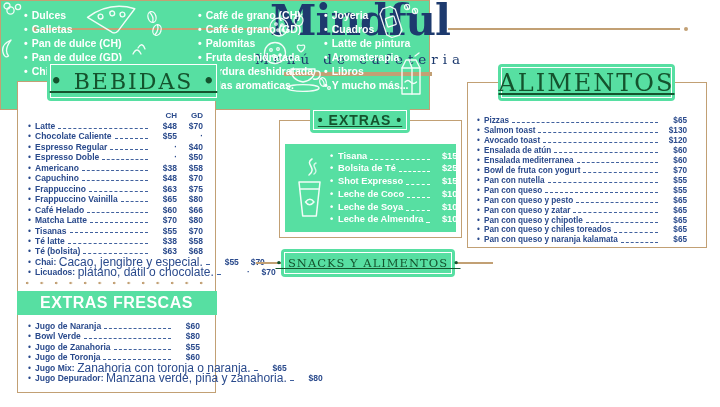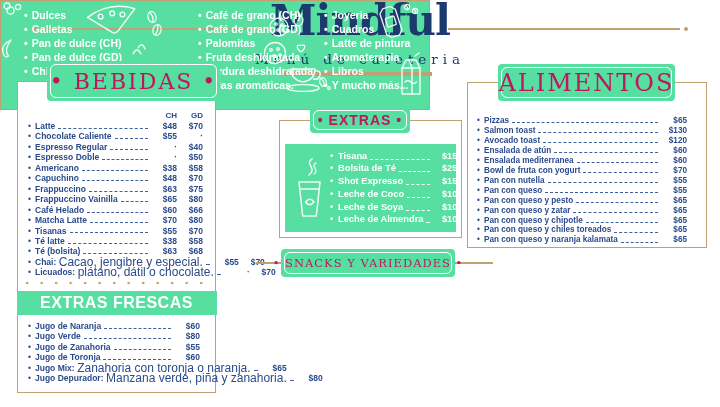--- a/index.html
+++ b/index.html
@@ -24,22 +24,22 @@
   
   .panel{position:absolute;background:#fff;border:1.5px solid var(--tan);box-sizing:border-box;}
   #panel-bebidas{left:17px;top:81px;width:199px;height:312px;}
   #panel-extras{left:279px;top:120px;width:183px;height:118px;}
   #panel-alimentos{left:467px;top:82px;width:240px;height:166px;}
   #panel-snacks{left:277px;top:285px;width:430px;height:110px;background:var(--green);
                 border:1.5px solid var(--tan);box-sizing:border-box;}
 
   
   .ribbon{position:absolute;background:var(--green);border-radius:4px;padding:3px;box-sizing:border-box;z-index:5;}
-  .ribbon-inner{width:100%;height:100%;border:1.3px solid #fff;border-radius:6px;box-sizing:border-box;
-        display:flex;align-items:center;justify-content:center;color:#be185d;white-space:nowrap;}
+  .ribbon-inner{width:100%;height:100%;border:1.3px solid #fff;border-radius:0;box-sizing:border-box;
+        display:flex;align-items:center;justify-content:center;color:#14532d;white-space:nowrap;text-decoration:underline;}
   #rb-bebidas{left:47px;top:61px;width:173px;height:40px;}
   #rb-bebidas .ribbon-inner{font-family:"DejaVu Serif",serif;font-size:22px;letter-spacing:2px;}
   #rb-alimentos{left:498px;top:64px;width:177px;height:37px;}
   #rb-alimentos .ribbon-inner{font-family:"DejaVu Serif",serif;font-size:24px;letter-spacing:2px;}
   #rb-extras{left:310px;top:107px;width:100px;height:26px;}
   #rb-extras .ribbon-inner{font-size:14px;font-weight:700;letter-spacing:1px;}
   #rb-snacks{left:281px;top:249px;width:174px;height:28px;}
   #rb-snacks .ribbon-inner{font-family:"DejaVu Serif",serif;font-size:11.5px;letter-spacing:1px;}
   .snacks-line{position:absolute;top:262px;height:1.6px;background:var(--tan);}
   #snk-line-l{left:256px;width:25px;} #snk-line-r{left:455px;width:38px;}
@@ -215,21 +215,21 @@
     <div class="band">EXTRAS FRESCAS</div>
     <div class="mlist" id="frescas-list">
         <div class="mrow ">
           <span class="b">•</span>
           <span class="nm">Jugo de Naranja</span>
           <span class="ld"></span>
           <span class="pc">$60</span>
         </div>
         <div class="mrow ">
           <span class="b">•</span>
-          <span class="nm">Jugo Verde</span>
+          <span class="nm">Bowl Verde</span>
           <span class="ld"></span>
           <span class="pc">$80</span>
         </div>
         <div class="mrow ">
           <span class="b">•</span>
           <span class="nm">Jugo de Zanahoria</span>
           <span class="ld"></span>
           <span class="pc">$55</span>
         </div>
         <div class="mrow ">
@@ -395,21 +395,21 @@
         </div>
       </div>
   </section>
   <div class="ribbon" id="rb-alimentos">
     <div class="ribbon-inner">ALIMENTOS</div>
   </div>
 
   <div class="snacks-line" id="snk-line-l"></div>
   <div class="snacks-line" id="snk-line-r"></div>
   <div class="ribbon" id="rb-snacks">
-    <div class="ribbon-inner">• SNACKS Y VARIEDADES •</div>
+    <div class="ribbon-inner">• SNACKS Y ALIMENTOS •</div>
   </div>
   <section id="panel-snacks">
     <div class="snk-col" id="snk-col-0">
         <div class="snk-item"><span class="b">•</span><span>Dulces</span></div>
         <div class="snk-item"><span class="b">•</span><span>Galletas</span></div>
         <div class="snk-item"><span class="b">•</span><span>Pan de dulce (CH)</span></div>
         <div class="snk-item"><span class="b">•</span><span>Pan de dulce (GD)</span></div>
         <div class="snk-item"><span class="b">•</span><span>Chicharrones</span></div>
       </div>
     <div class="snk-col" id="snk-col-1">

